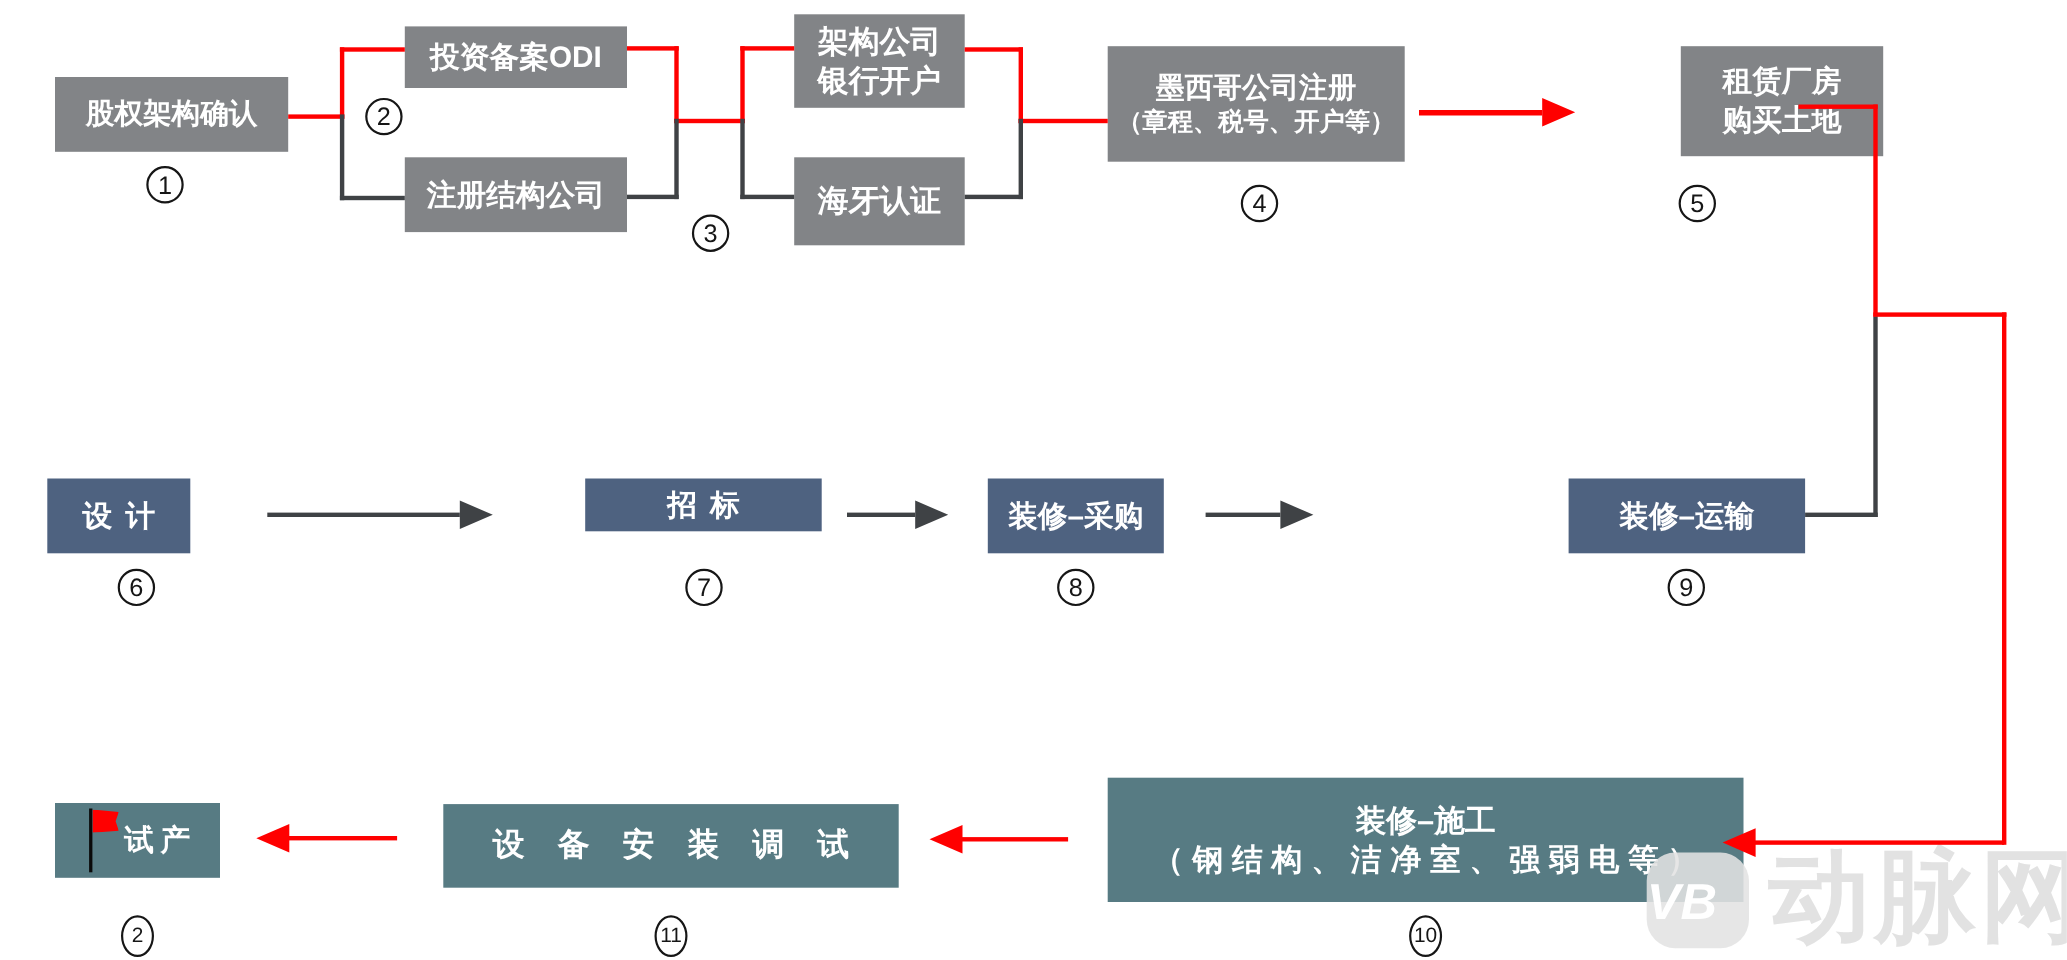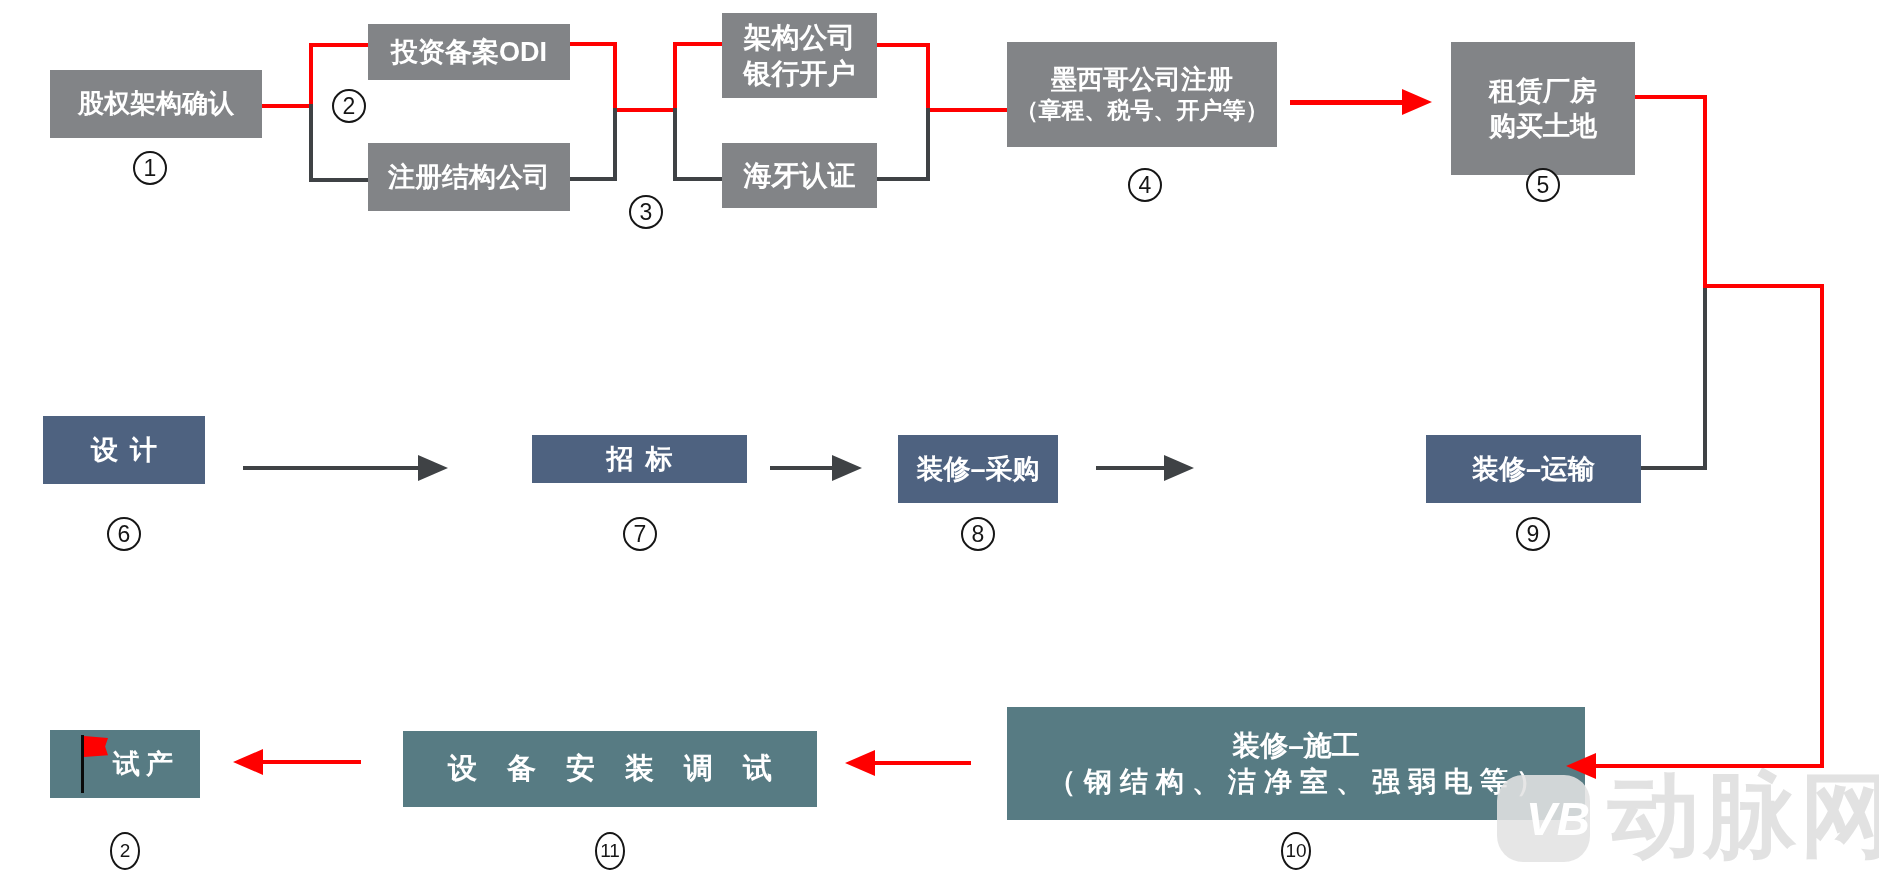--- a/index.html
+++ b/index.html
@@ -64,21 +64,21 @@
   .flag .pole{position:absolute;left:4px;top:0;width:3px;height:58px;background:#0a0a0a;}
   .flag .cloth{
     position:absolute;left:7px;top:1px;width:24px;height:21px;background:var(--flow-red);
     clip-path:polygon(0 0,100% 10%,88% 50%,100% 92%,0 100%);
   }
 
   
   .wm-logo{
     position:absolute;left:1497px;top:775px;width:93px;height:87px;z-index:2;
     background:rgba(226,226,226,0.88);border-radius:26px;
-    display:flex;align-items:center;justify-content:flex-end;
+    display:flex;align-items:center;justify-content:flex-start;
     color:#ffffff;font-weight:bold;font-style:italic;font-size:46px;
   }
   .wm-text{
     position:absolute;left:1608px;top:770px;z-index:2;
     color:var(--watermark-gray);font-size:92px;font-weight:bold;line-height:90px;
     letter-spacing:4px;white-space:nowrap;
   }
 </style>
 </head>
 <body>
@@ -95,35 +95,35 @@
 
   <div class="node s1 fs28" style="left:722px;top:13px;width:155px;height:85px">
     <span>架构公司</span>
     <span>银行开户</span>
   </div>
 
   <div class="node s1 fs27" style="left:368px;top:143px;width:202px;height:68px">
     <span>注册结构公司</span>
   </div>
 
-  <div class="node s1 fs28" style="left:722px;top:143px;width:155px;height:65px">
+  <div class="node s1 fs28" style="left:722px;top:143px;width:155px;height:80px">
     <span>海牙认证</span>
   </div>
 
   <div class="node s1" style="left:1007px;top:42px;width:270px;height:105px">
     <span class="fs26">墨西哥公司注册</span>
     <span class="fs23">（章程、税号、开户等）</span>
   </div>
 
-  <div class="node s1 fs27" style="left:1451px;top:42px;width:184px;height:133px">
+  <div class="node s1 fs27" style="left:1528px;top:42px;width:184px;height:100px">
     <span>租赁厂房</span>
     <span>购买土地</span>
   </div>
 
-  <div class="node s2 fs27" style="left:43px;top:416px;width:162px;height:68px">
+  <div class="node s2 fs27" style="left:43px;top:435px;width:130px;height:68px">
     <span class="ls12">设计</span>
   </div>
 
   <div class="node s2 fs27" style="left:532px;top:435px;width:215px;height:48px">
     <span class="ls12">招标</span>
   </div>
 
   <div class="node s2 fs27" style="left:898px;top:435px;width:160px;height:68px">
     <span>装修–采购</span>
   </div>

